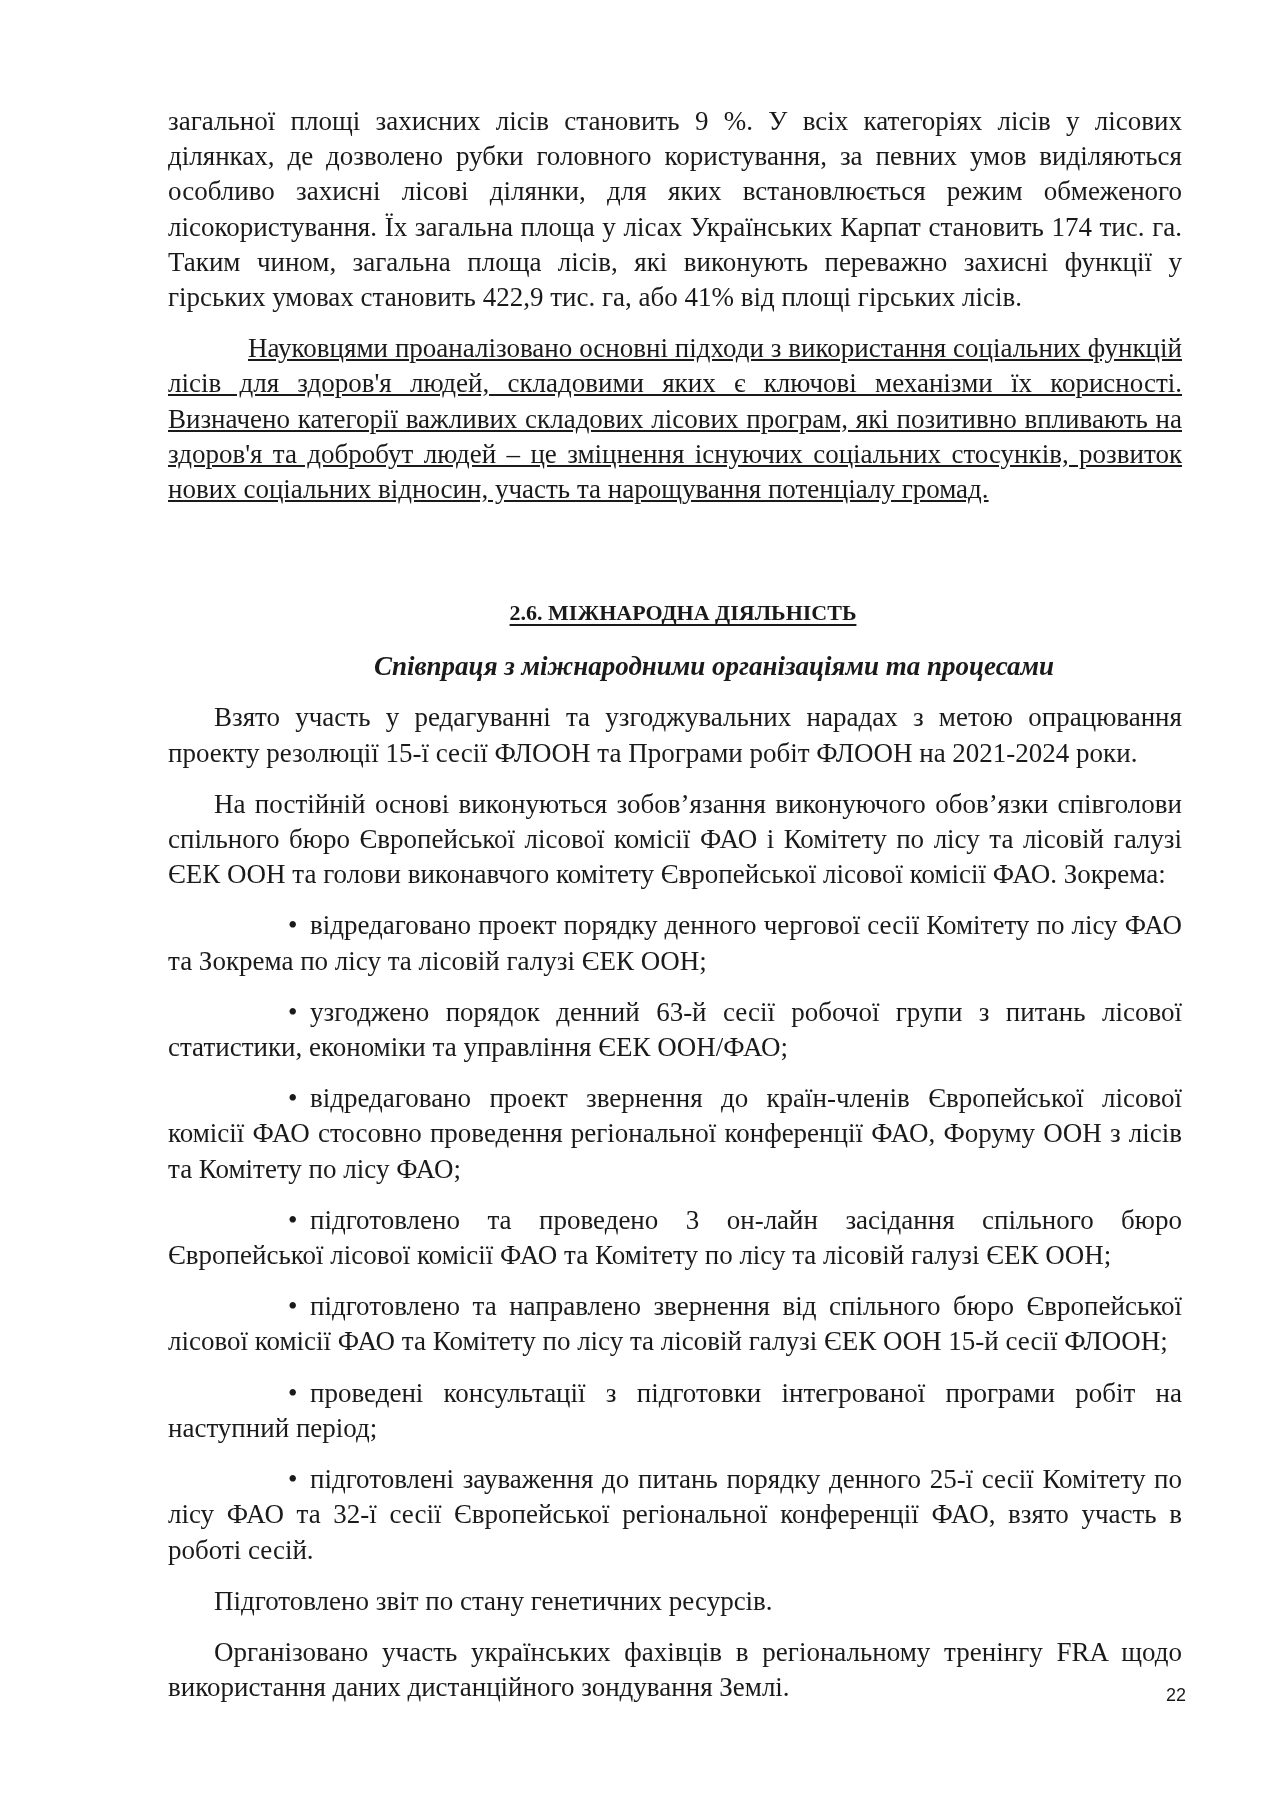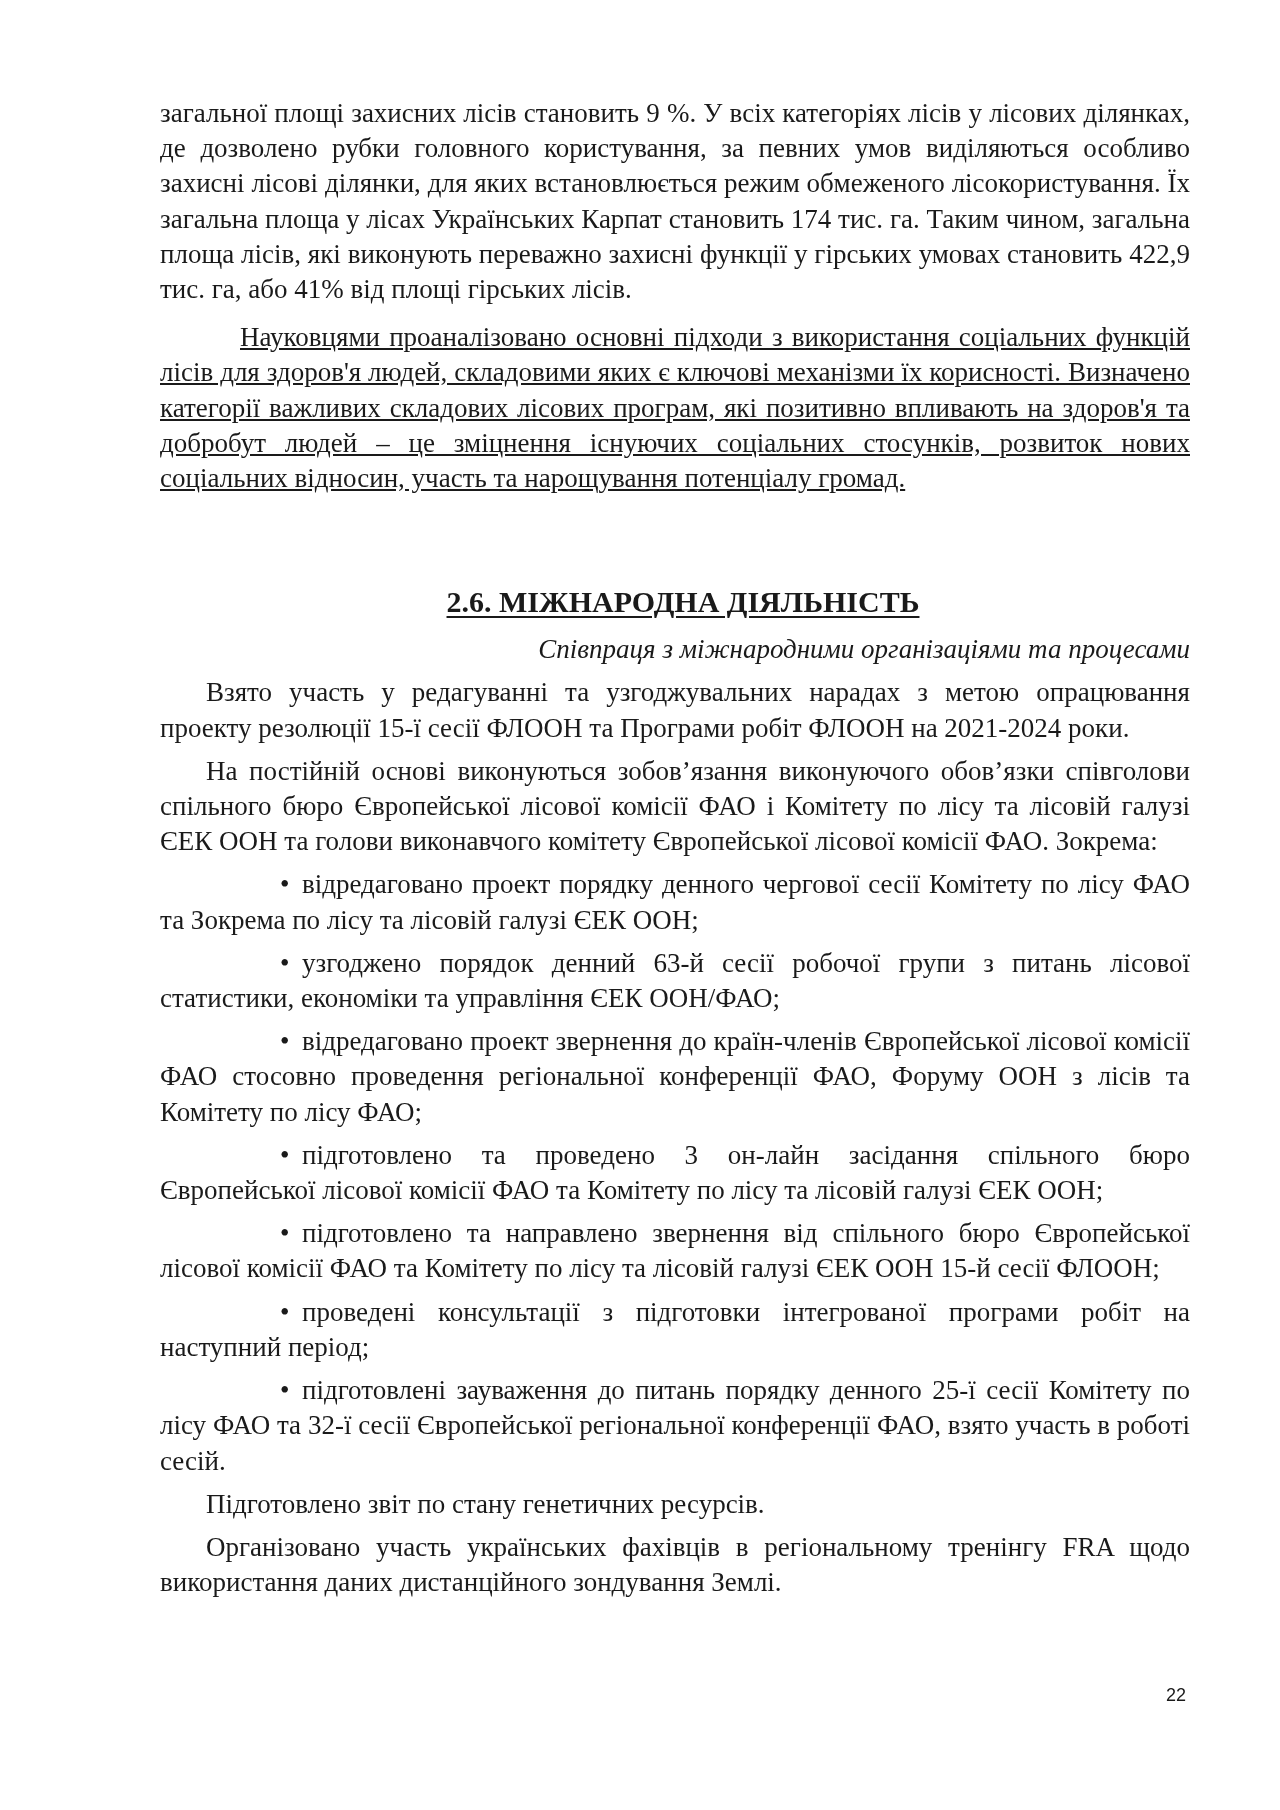--- a/index.html
+++ b/index.html
@@ -2,32 +2,32 @@
 <html><head>
 <meta charset="utf-8">
 <style>
   html, body { margin: 0; padding: 0; background: #ffffff; }
   body { width: 1280px; height: 1810px; position: relative; overflow: hidden; }
   .page {
     position: absolute; left: 152px; top: 88px; width: 1046px;
     font-family: "Liberation Serif", serif; font-size: 27px; line-height: 35.2px;
     color: #1a1a1a; text-align: justify;
   }
-  .page p { margin: 8px; }
+  .page p { margin: 16px; }
   .indent-wide { text-indent: 80px; text-decoration: underline; }
   .indent { text-indent: 46px; }
   .gap1 { margin-top: 13px !important; }
   .heading {
     margin-top: 86px !important; text-align: center; font-weight: bold;
-    font-size: 30px; line-height: 40px; text-decoration: underline;
+    font-size: 22px; line-height: 40px; text-decoration: underline;
     text-underline-offset: 4px; text-decoration-thickness: 2px;
     padding-left: 16px;
   }
   .subheading {
-    text-align: right; font-weight: normal; font-style: italic;
+    text-align: center; font-weight: bold; font-style: italic;
     padding-left: 78px; margin-top: 10px !important; margin-bottom: 6px !important;
   }
   .bullet-item { text-indent: 120px; }
   .bullet-item .dot { display: inline-block; text-indent: 0; width: 22px; }
   .page-number {
     position: absolute; left: 1166px; top: 1685px;
     font-family: "Liberation Sans", sans-serif; font-size: 18px; color: #1a1a1a; text-align: center;
   }
 </style>
 </head>

